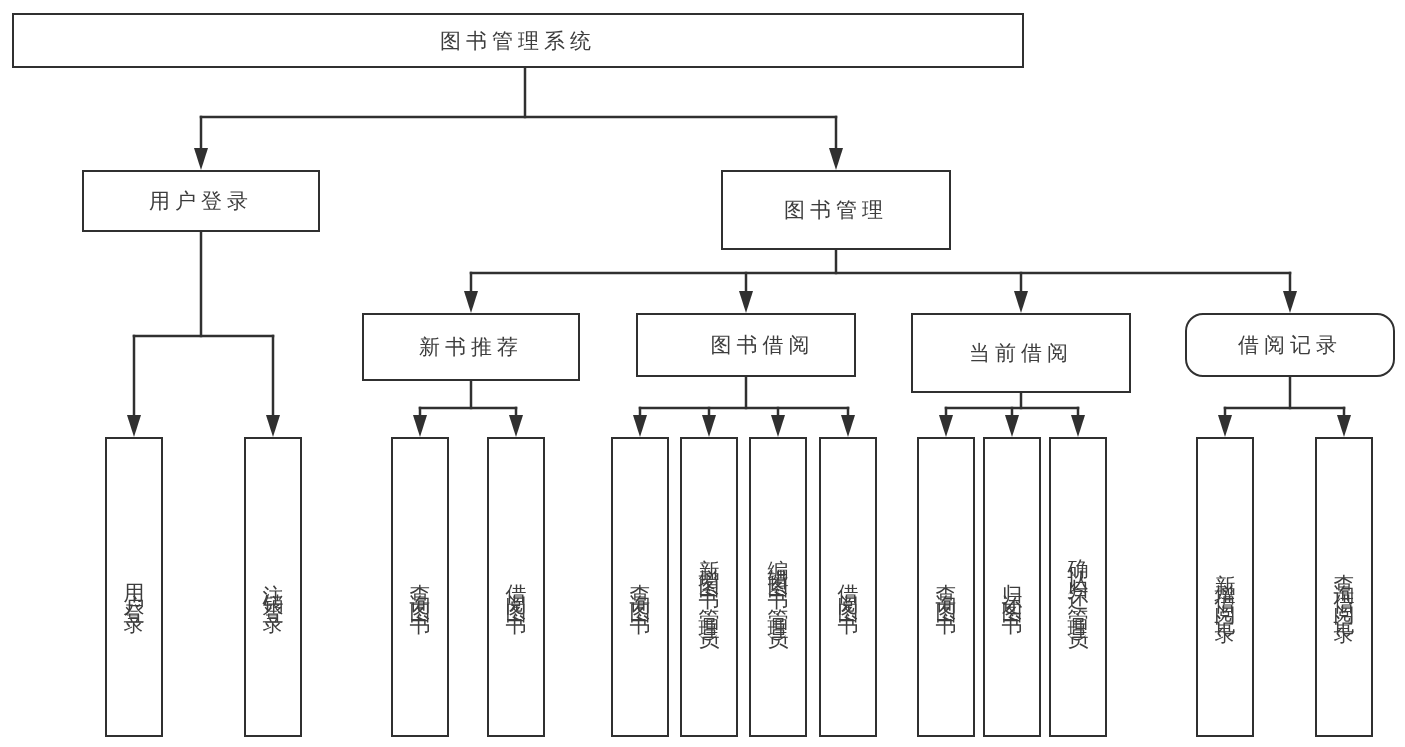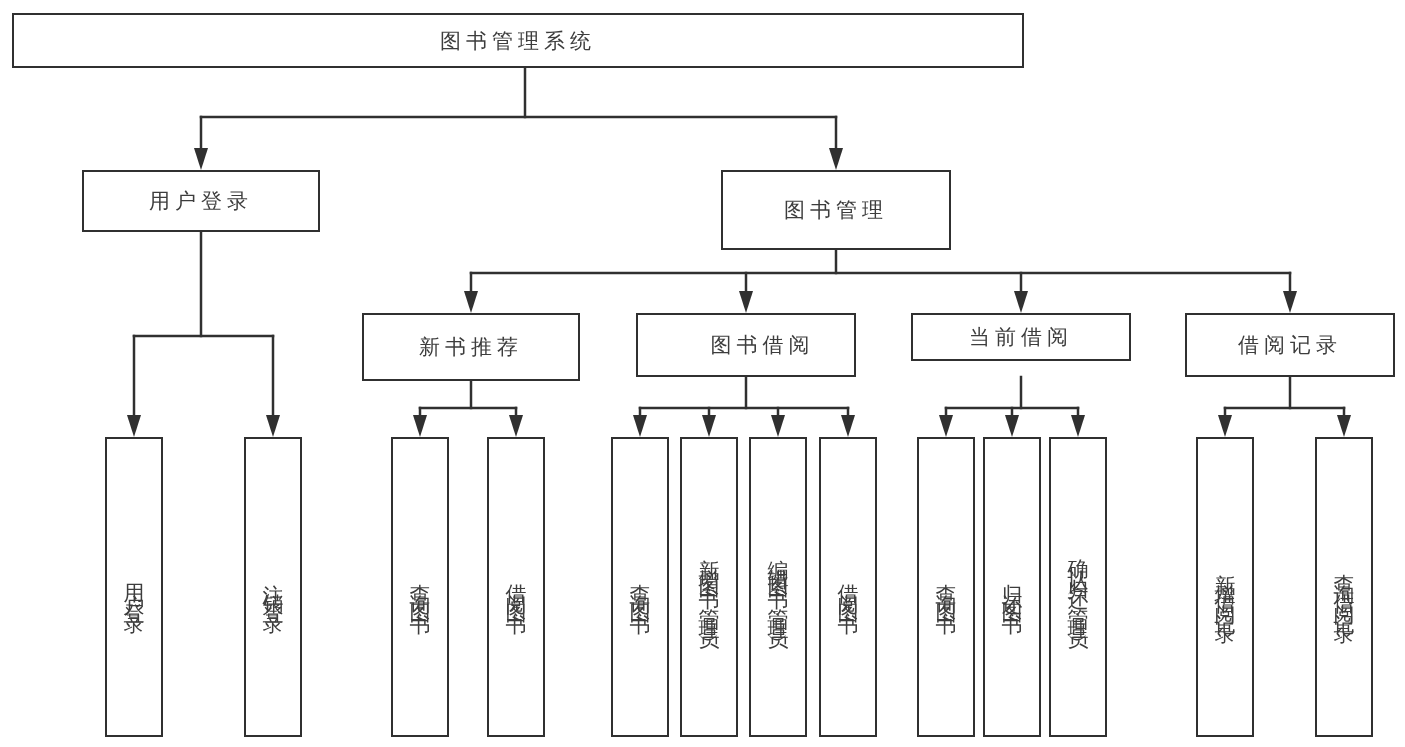--- a/index.html
+++ b/index.html
@@ -123,24 +123,24 @@
   <div class="node" style="left:721px;top:170px;width:230px;height:80px;">
     <span>图书管理</span>
   </div>
 
   <div class="node" style="left:362px;top:313px;width:218px;height:68px;">
     <span>新书推荐</span>
   </div>
   <div class="node" style="left:636px;top:313px;width:220px;height:64px;padding-left:33px;">
     <span>图书借阅</span>
   </div>
-  <div class="node" style="left:911px;top:313px;width:220px;height:48px;">
+  <div class="node" style="left:911px;top:313px;width:220px;height:80px;">
     <span>当前借阅</span>
   </div>
-  <div class="node" style="left:1185px;top:313px;width:210px;height:64px;">
+  <div class="node" style="left:1185px;top:313px;width:210px;height:64px;border-radius:18px;">
     <span>借阅记录</span>
   </div>
 
   <div class="node leaf" style="left:105px;top:437px;width:58px;height:300px;">
     <span>用户登录</span>
   </div>
   <div class="node leaf" style="left:244px;top:437px;width:58px;height:300px;">
     <span>注销登录</span>
   </div>
 

